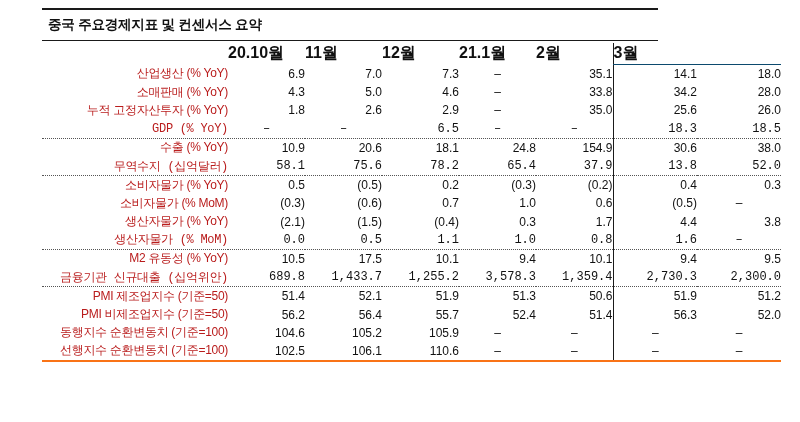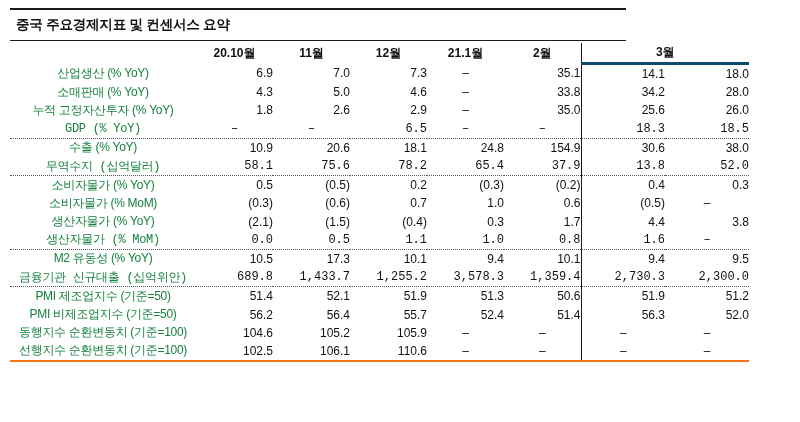--- a/index.html
+++ b/index.html
@@ -13,20 +13,21 @@
     font-family: "Liberation Sans", sans-serif;
     color: #111111;
     overflow: hidden;
   }
   .page {
     position: relative;
     width: 636px;
     height: 422px;
     box-sizing: border-box;
     padding: 8px 10px 0 10px;
+    margin-left: 32px;
   }
   .title-bar {
     border-top: 2px solid #1a1a1a;
     border-bottom: 1px solid #1a1a1a;
     padding: 6px 4px 6px 6px;
     font-size: 13.5px;
     font-weight: bold;
     color: #111111;
     letter-spacing: -0.2px;
   }
@@ -42,39 +43,39 @@
     vertical-align: middle;
   }
   
   col.c-label { width: 186px; }
   col.c-num   { width: 77px; }
   col.c-pub   { width: 84px; }
   col.c-cons  { width: 84px; }
 
   .hdr-row th {
     font-weight: bold;
-    font-size: 12px;
-    text-align: center;
+    font-size: 16px;
+    text-align: left;
     height: 19px;
     color: #111;
   }
   .hdr-bottom {
     border-bottom: 1px solid #1a1a1a;
   }
   .hdr-mar-span {
-    border-bottom: 3px solid #0c4a6e;
+    border-bottom: 1px solid #0c4a6e;
   }
   .vline-left {
     border-left: 1px solid #1a1a1a;
   }
   td.label {
-    text-align: center;
+    text-align: right;
     padding-left: 4px;
     font-size: 12px;
-    color: #15803d;
+    color: #b91c1c;
     letter-spacing: -0.3px;
     white-space: nowrap;
   }
   td.num {
     text-align: right;
     padding-right: 11px;
     font-size: 12px;
     color: #111;
     white-space: nowrap;
   }
@@ -222,21 +223,21 @@
           <td class="num">0.5</td>
           <td class="num">1.1</td>
           <td class="num">1.0</td>
           <td class="num">0.8</td>
           <td class="num cell-v">1.6</td>
           <td class="num dash">–</td>
         </tr>
         <tr class="body-row">
           <td class="label">M2 유동성  (% YoY)</td>
           <td class="num">10.5</td>
-          <td class="num">17.3</td>
+          <td class="num">17.5</td>
           <td class="num">10.1</td>
           <td class="num">9.4</td>
           <td class="num">10.1</td>
           <td class="num cell-v">9.4</td>
           <td class="num">9.5</td>
         </tr>
         <tr class="body-row grp-end">
           <td class="label">금융기관 신규대출  (십억위안)</td>
           <td class="num">689.8</td>
           <td class="num">1,433.7</td>

